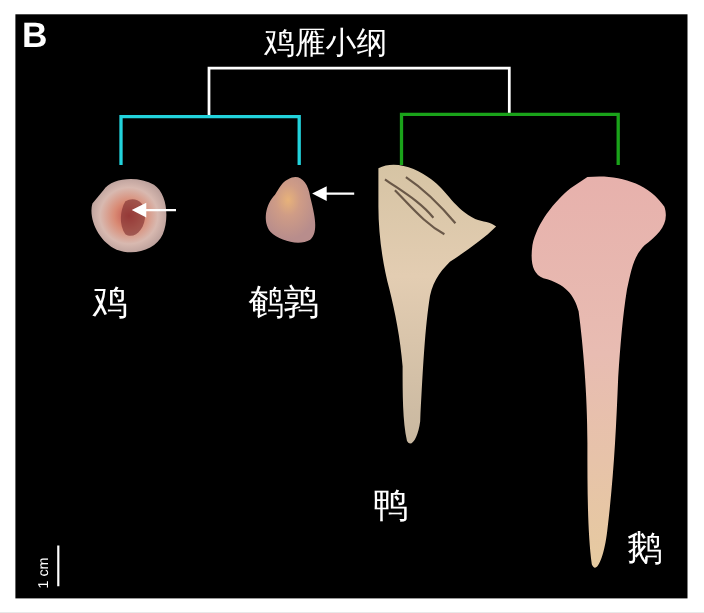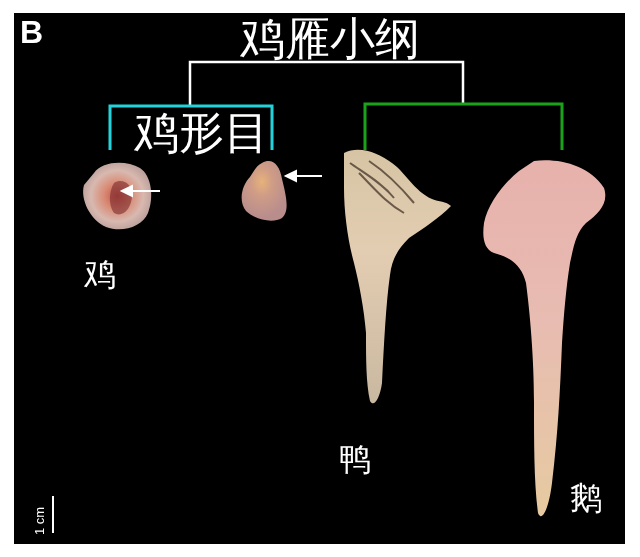--- a/index.html
+++ b/index.html
@@ -5,21 +5,21 @@
   html, body { margin:0; padding:0; background:#ffffff; }
   body { width:640px; height:557px; position:relative; overflow:hidden;
          font-family:"DejaVu Sans", "Liberation Sans", sans-serif; }
   .frame { position:absolute; left:14px; top:13px; width:611px; height:531px;
            background:#000; overflow:hidden; }
   .abs { position:absolute; }
   .panel-letter { left:6px; top:2px; color:#fff; font-family:"Liberation Sans", sans-serif;
                   font-weight:bold; font-size:32px; line-height:34px; }
   .label { color:#fff; font-size:32px; line-height:36px; white-space:nowrap;
            font-family:"DejaVu Sans", sans-serif; }
-  .label.big { font-size:45px; line-height:40px; }
+  .label.big { font-size:28px; line-height:40px; }
   .scale-text { color:#fff; font-size:13px; font-family:"Liberation Sans", sans-serif;
                 transform:rotate(-90deg); transform-origin:left top; white-space:nowrap; }
   svg { position:absolute; left:0; top:0; }
 </style>
 </head>
 <body>
 
 <div class="frame">
 
   <div class="abs panel-letter">B</div>
@@ -90,20 +90,20 @@
       <path d="M520,148 C545,145 575,152 590,175 C595,190 585,200 572,210 C562,220 560,232 556,250
                C552,275 550,300 548,330 C546,380 544,420 538,470 C535,495 528,510 524,500
                C520,470 520,430 520,390 C520,345 516,300 512,270 C508,255 500,245 480,240
                C470,236 468,225 470,210 C474,190 490,170 505,158 Z" fill="url(#gGoose)"></path>
     </g>
 
     <line x1="39" y1="483" x2="39" y2="520" stroke="#ffffff" stroke-width="2"></line>
   </svg>
 
   <div class="abs label big" style="left:226px; top:6px;">鸡雁小纲</div>
-  <div class="abs label big" style="left:120px; top:100px;">鸡形目</div>
 
   <div class="abs label" style="left:70px; top:243px;">鸡</div>
+  <div class="abs label" style="left:212px; top:243px;">鹌鹑</div>
   <div class="abs label" style="left:325px; top:428px;">鸭</div>
   <div class="abs label" style="left:556px; top:467px;">鹅</div>
 
   <div class="abs scale-text" style="left:18px; top:522px;">1 cm</div>
 </div>
 
 </body></html>

